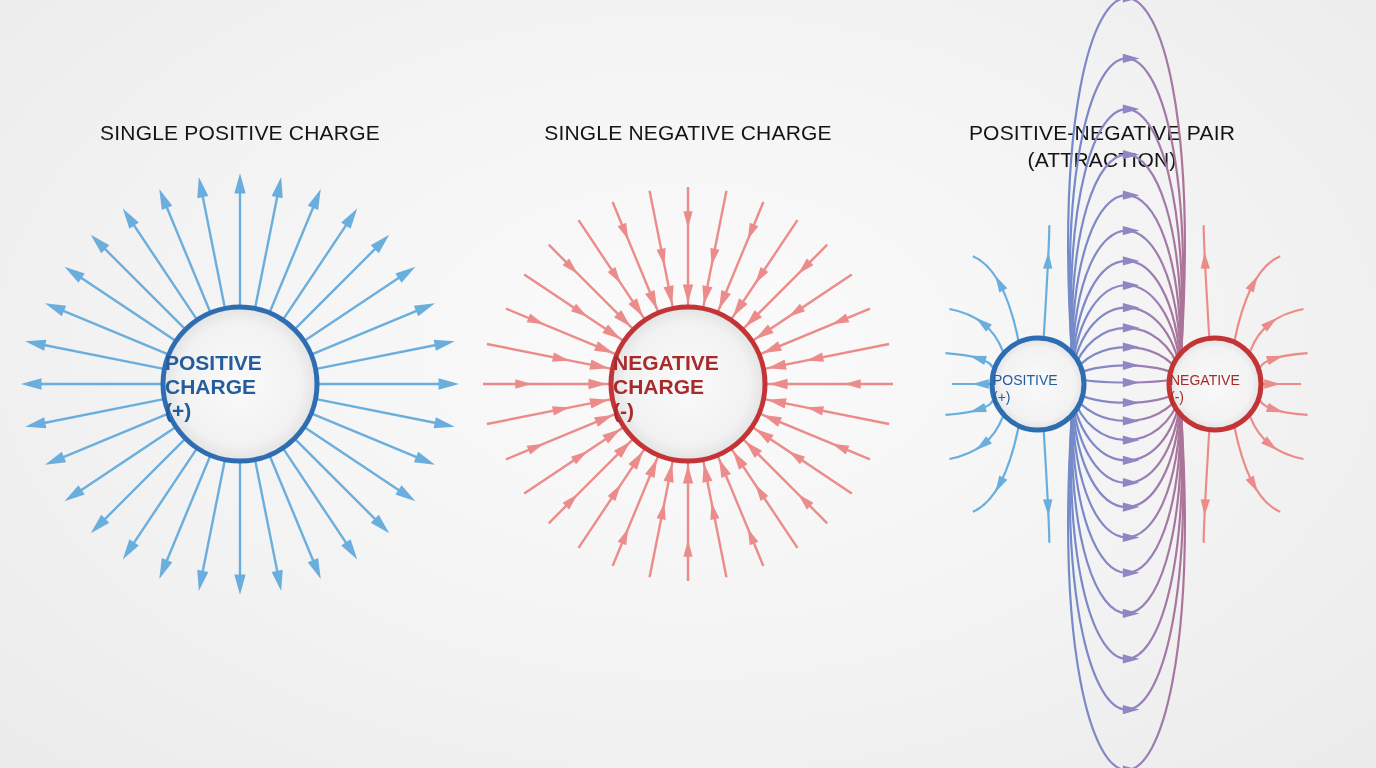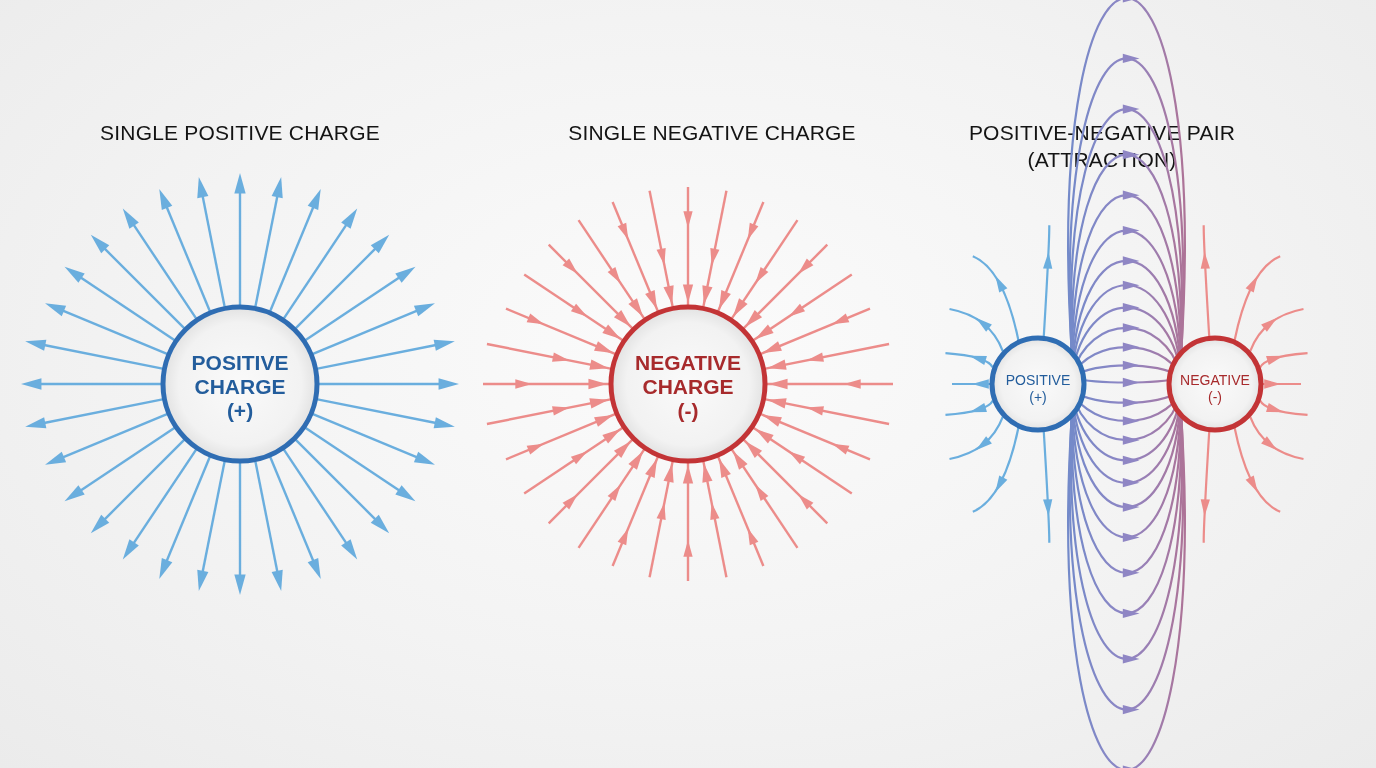--- a/index.html
+++ b/index.html
@@ -14,30 +14,30 @@
     text-align: center;
     color: #141414;
     font-size: 21px;
     line-height: 27px;
     letter-spacing: 0.2px;
     white-space: pre-line;
   }
   svg.diagram { position: absolute; left: 0; top: 0; }
   .charge-label {
     position: absolute;
-    text-align: center;
+    text-align: left;
     white-space: pre-line;
     font-weight: bold;
   }
 </style>
 </head>
 <body>
 
 <div class="panel-title" style="left:40px; top:119px; width:400px;">SINGLE POSITIVE CHARGE</div>
-<div class="panel-title" style="left:512px; top:119px; width:400px;">SINGLE NEGATIVE CHARGE</div>
+<div class="panel-title" style="left:488px; top:119px; width:400px;">SINGLE NEGATIVE CHARGE</div>
 <div class="panel-title" style="left:892px; top:119px; width:420px;">POSITIVE-NEGATIVE PAIR
 (ATTRACTION)</div>
 
 <svg class="diagram" id="diagram" width="1376" height="768" viewBox="0 0 1376 768">
   <defs>
     <linearGradient id="pairGrad" x1="992" y1="0" x2="1261" y2="0" gradientUnits="userSpaceOnUse">
       <stop offset="0%" stop-color="#4f8fd0"></stop>
       <stop offset="50%" stop-color="#8f86c4"></stop>
       <stop offset="100%" stop-color="#d45a5c"></stop>
     </linearGradient>

